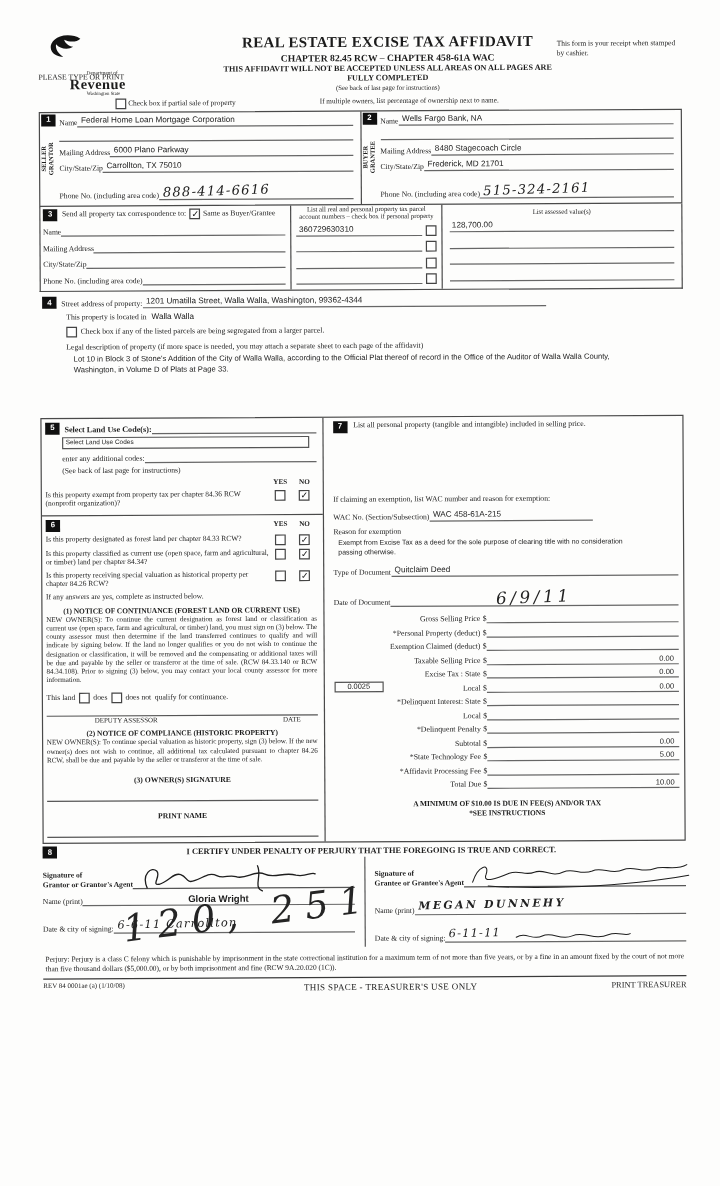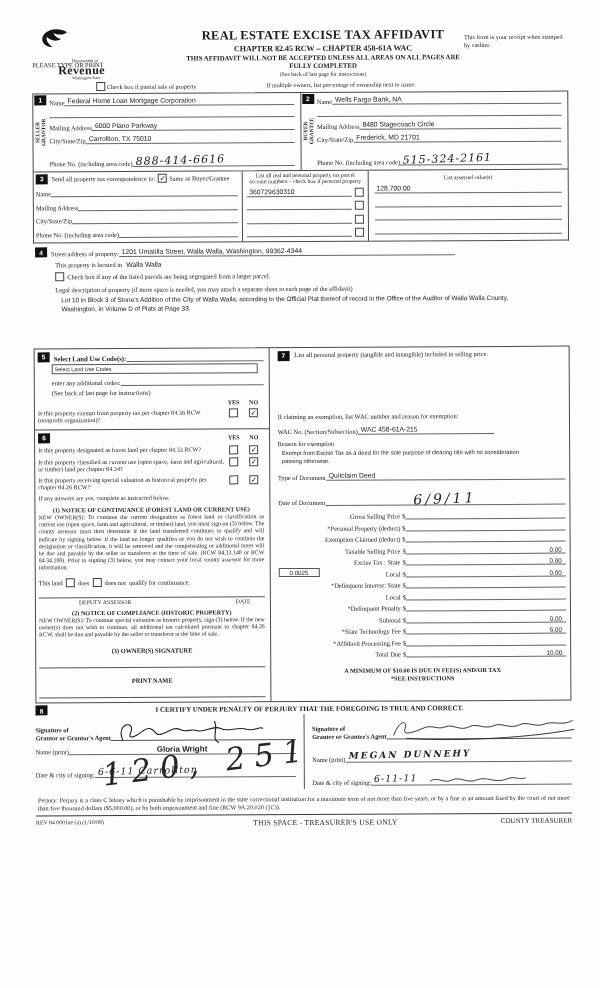--- a/index.html
+++ b/index.html
@@ -520,18 +520,18 @@
         </div>
       </div>
     </div>
   </div>
 
   <div class="perjury">Perjury: Perjury is a class C felony which is punishable by imprisonment in the state correctional institution for a maximum term of not more than five years, or by a fine in an amount fixed by the court of not more than five thousand dollars ($5,000.00), or by both imprisonment and fine (RCW 9A.20.020 (1C)).</div>
 
   <div class="footrow">
     <span class="rev">REV 84 0001ae (a) (1/10/08)</span>
     <span class="tspace">THIS SPACE - TREASURER'S USE ONLY</span>
-    <span class="ctreas">COUNTY TREASURER</span>
+    <span class="ctreas">PRINT TREASURER</span>
   </div>
  </div>
 
  <div class="stamp hand">120, 251</div>
 </div>
 
 </body></html>

